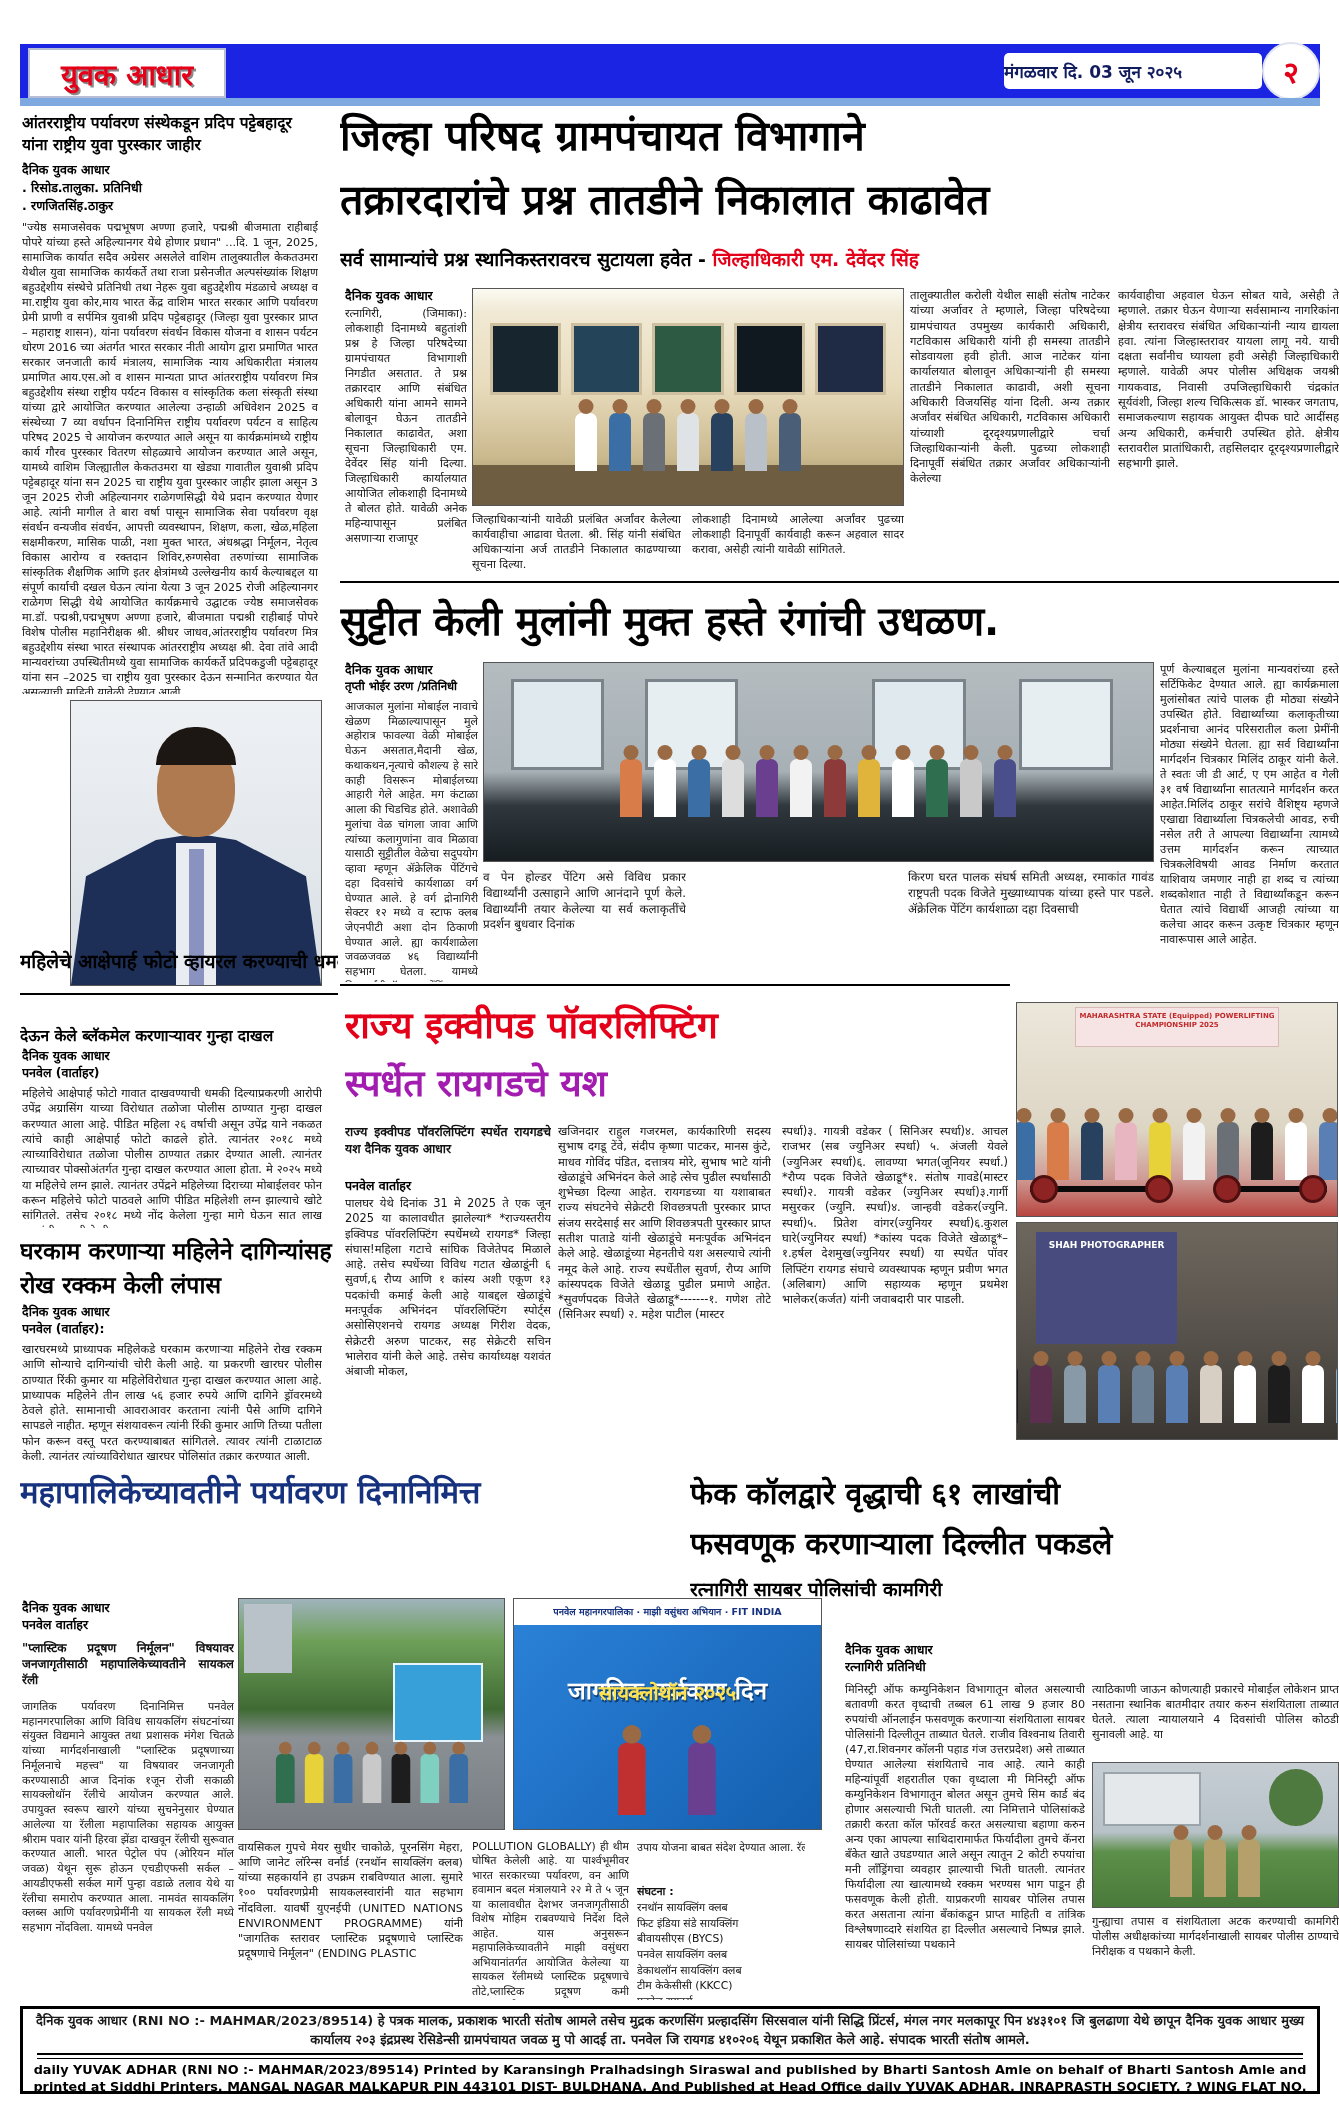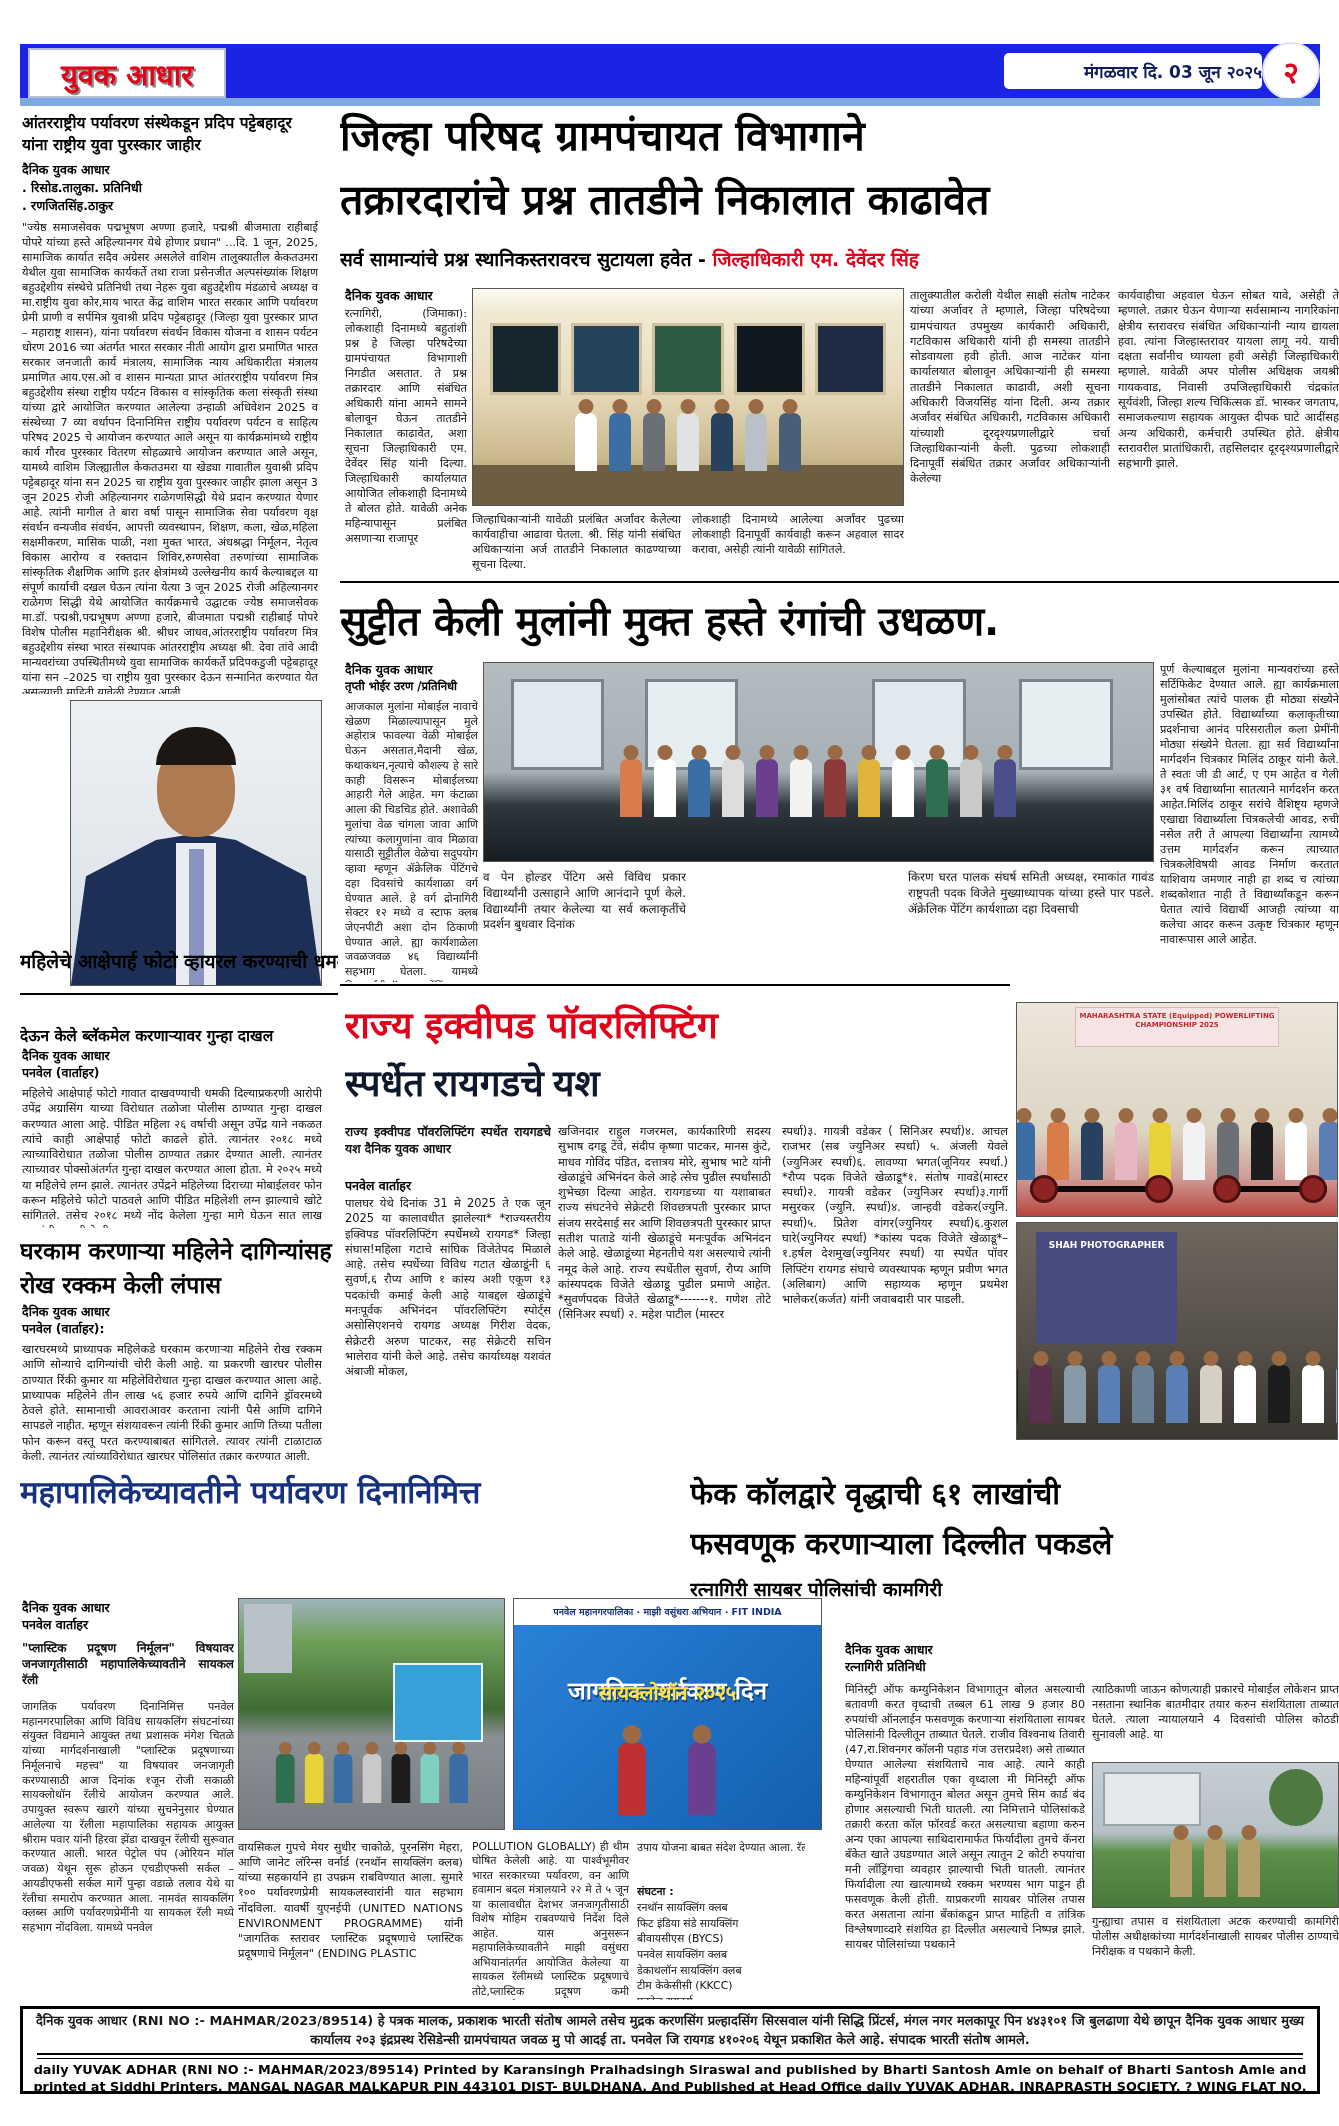--- a/index.html
+++ b/index.html
@@ -22,21 +22,21 @@
 </style>
 </head>
 <body>
 
 <div class="page">
 
   <div class="abs" style="left:20px;top:44px;width:1300px;height:54px;background:#1c24e4;">
     <div class="abs" style="left:8px;top:4px;width:198px;height:50px;background:#fff;border:2px solid #b8bdd6;display:flex;align-items:center;justify-content:center;">
       <span style="font-size:29px;font-weight:bold;color:#e50019;text-shadow:2px 2px 0 #8a8a8a;white-space:nowrap;">युवक आधार</span>
     </div>
-    <div class="abs" style="right:58px;top:9px;width:258px;height:36px;background:#fff;border-radius:5px;display:flex;align-items:center;justify-content:flex-end;">
+    <div class="abs" style="right:58px;top:9px;width:258px;height:36px;background:#fff;border-radius:5px;display:flex;align-items:center;justify-content:flex-start;">
       <span style="font-weight:bold;font-size:17px;color:#101c5e;white-space:nowrap;">मंगळवार दि. 03 जून २०२५</span>
     </div>
     <div class="abs" style="right:0px;top:-2px;width:58px;height:58px;background:#fff;border:2px solid #dfe2f0;border-radius:50%;display:flex;align-items:center;justify-content:center;">
       <span style="color:#e50019;font-size:30px;font-weight:bold;">२</span>
     </div>
   </div>
   <div class="abs" style="left:20px;top:98px;width:1300px;height:8px;background:#7ea8e0;"></div>
 
   <div class="abs hl" style="left:22px;top:112px;width:296px;height:48px;font-size:15.5px;line-height:1.45;white-space:normal;">आंतरराष्ट्रीय पर्यावरण संस्थेकडून प्रदिप पट्टेबहादूर यांना राष्ट्रीय युवा पुरस्कार जाहीर</div>
   <div class="abs byline" style="left:22px;top:162px;width:296px;">दैनिक युवक आधार</div>
@@ -127,21 +127,21 @@
       </div>
   </div>
 
   <div class="abs body-text" style="left:1160px;top:662px;width:179px;height:306px;font-size:11.2px;">पूर्ण केल्याबद्दल मुलांना मान्यवरांच्या हस्ते सर्टिफिकेट देण्यात आले. ह्या कार्यक्रमाला मुलांसोबत त्यांचे पालक ही मोठ्या संख्येने उपस्थित होते. विद्यार्थ्यांच्या कलाकृतीच्या प्रदर्शनाचा आनंद परिसरातील कला प्रेमींनी मोठ्या संख्येने घेतला. ह्या सर्व विद्यार्थ्यांना मार्गदर्शन चित्रकार मिलिंद ठाकूर यांनी केले. ते स्वतः जी डी आर्ट, ए एम आहेत व गेली ३१ वर्ष विद्यार्थ्यांना सातत्याने मार्गदर्शन करत आहेत.मिलिंद ठाकूर सरांचे वैशिष्ट्य म्हणजे एखाद्या विद्यार्थ्याला चित्रकलेची आवड, रुची नसेल तरी ते आपल्या विद्यार्थ्यांना त्यामध्ये उत्तम मार्गदर्शन करून त्याच्यात चित्रकलेविषयी आवड निर्माण करतात याशिवाय जमणार नाही हा शब्द च त्यांच्या शब्दकोशात नाही ते विद्यार्थ्यांकडून करून घेतात त्यांचे विद्यार्थी आजही त्यांच्या या कलेचा आदर करून उत्कृष्ट चित्रकार म्हणून नावारूपास आले आहेत.</div>
   <div class="abs body-text" style="left:483px;top:870px;width:203px;height:100px;font-size:11.8px;">व पेन होल्डर पेंटिग असे विविध प्रकार विद्यार्थ्यांनी उत्साहाने आणि आनंदाने पूर्ण केले. विद्यार्थ्यांनी तयार केलेल्या या सर्व कलाकृतींचे प्रदर्शन बुधवार दिनांक</div>
   <div class="abs body-text" style="left:908px;top:870px;width:246px;height:100px;font-size:11.8px;">किरण घरत पालक संघर्ष समिती अध्यक्ष, रमाकांत गावंड राष्ट्रपती पदक विजेते मुख्याध्यापक यांच्या हस्ते पार पडले. ॲक्रेलिक पेंटिंग कार्यशाळा दहा दिवसाची</div>
 
   <div class="rule" style="left:340px;top:984px;width:670px;"></div>
 
   <div class="abs hl" style="left:345px;top:998px;width:662px;font-size:37px;color:#e50019;">राज्य इक्वीपड पॉवरलिफ्टिंग</div>
-  <div class="abs hl" style="left:345px;top:1056px;width:662px;font-size:37px;color:#0f172a;font-family:Liberation Serif, serif;">स्पर्धेत रायगडचे यश</div>
+  <div class="abs hl" style="left:345px;top:1056px;width:662px;font-size:37px;color:#a21caf;">स्पर्धेत रायगडचे यश</div>
   <div class="abs" style="left:345px;top:1124px;width:206px;height:52px;font-weight:bold;font-size:12.3px;line-height:1.35;text-align:justify;overflow:hidden;">राज्य इक्वीपड पॉवरलिफ्टिंग स्पर्धेत रायगडचे यश दैनिक युवक आधार</div>
   <div class="abs byline" style="left:345px;top:1178px;width:206px;">पनवेल वार्ताहर</div>
   <div class="abs body-text" style="left:345px;top:1196px;width:206px;height:252px;font-size:11.4px;">पालघर येथे दिनांक 31 मे 2025 ते एक जून 2025 या कालावधीत झालेल्या* *राज्यस्तरीय इक्विपड पॉवरलिफ्टिंग स्पर्धेमध्ये रायगड* जिल्हा संघास!महिला गटाचे सांघिक विजेतेपद मिळाले आहे. तसेच स्पर्धेच्या विविध गटात खेळाडूंनी ६ सुवर्ण,६ रौप्य आणि १ कांस्य अशी एकूण १३ पदकांची कमाई केली आहे याबद्दल खेळाडूंचे मनःपूर्वक अभिनंदन पॉवरलिफ्टिंग स्पोर्ट्स असोसिएशनचे रायगड अध्यक्ष गिरीश वेदक, सेक्रेटरी अरुण पाटकर, सह सेक्रेटरी सचिन भालेराव यांनी केले आहे. तसेच कार्याध्यक्ष यशवंत अंबाजी मोकल,</div>
   <div class="abs body-text" style="left:558px;top:1124px;width:213px;height:324px;font-size:11.4px;">खजिनदार राहुल गजरमल, कार्यकारिणी सदस्य सुभाष दगडू टेंवे, संदीप कृष्णा पाटकर, मानस कुंटे, माधव गोविंद पंडित, दत्तात्रय मोरे, सुभाष भाटे यांनी खेळाडूंचे अभिनंदन केले आहे त्सेच पुढील स्पर्धांसाठी शुभेच्छा दिल्या आहेत. रायगडच्या या यशाबाबत राज्य संघटनेचे सेक्रेटरी शिवछत्रपती पुरस्कार प्राप्त संजय सरदेसाई सर आणि शिवछत्रपती पुरस्कार प्राप्त सतीश पाताडे यांनी खेळाडूंचे मनःपूर्वक अभिनंदन केले आहे. खेळाडूंच्या मेहनतीचे यश असल्याचे त्यांनी नमूद केले आहे. राज्य स्पर्धेतील सुवर्ण, रौप्य आणि कांस्यपदक विजेते खेळाडू पुढील प्रमाणे आहेत. *सुवर्णपदक विजेते खेळाडू*-------१. गणेश तोटे (सिनिअर स्पर्धा) २. महेश पाटील (मास्टर</div>
   <div class="abs body-text" style="left:782px;top:1124px;width:226px;height:324px;font-size:11.4px;">स्पर्धा)३. गायत्री वडेकर ( सिनिअर स्पर्धा)४. आचल राजभर (सब ज्युनिअर स्पर्धा) ५. अंजली येवले (ज्युनिअर स्पर्धा)६. लावण्या भगत(जूनियर स्पर्धा.) *रौप्य पदक विजेते खेळाडू*१. संतोष गावडे(मास्टर स्पर्धा)२. गायत्री वडेकर (ज्युनिअर स्पर्धा)३.गार्गी मसुरकर (ज्युनि. स्पर्धा)४. जान्हवी वडेकर(ज्युनि. स्पर्धा)५. प्रितेश वांगर(ज्युनियर स्पर्धा)६.कुशल घारे(ज्युनियर स्पर्धा) *कांस्य पदक विजेते खेळाडू*– १.हर्षल देशमुख(ज्युनियर स्पर्धा) या स्पर्धेत पॉवर लिफ्टिंग रायगड संघाचे व्यवस्थापक म्हणून प्रवीण भगत (अलिबाग) आणि सहाय्यक म्हणून प्रथमेश भालेकर(कर्जत) यांनी जवाबदारी पार पाडली.</div>
 
   <div class="photo" style="left:1016px;top:1002px;width:322px;height:215px;background:linear-gradient(180deg,#ece7db 0%,#ddd5c4 60%,#cf9d97 82%,#b8453f 100%);">
     <div class="abs" style="left:18%;top:4px;width:64%;height:40px;background:#f6e3e3;border:1px solid #d9b8b8;color:#c02a2a;font-size:7px;font-weight:bold;text-align:center;line-height:1.3;padding-top:4px;overflow:hidden;">MAHARASHTRA STATE (Equipped) POWERLIFTING CHAMPIONSHIP 2025</div>
     <div class="people" style="left:3%;bottom:36px;width:94%;">
         <span class="person" style="background: rgb(58, 110, 165);"></span>

